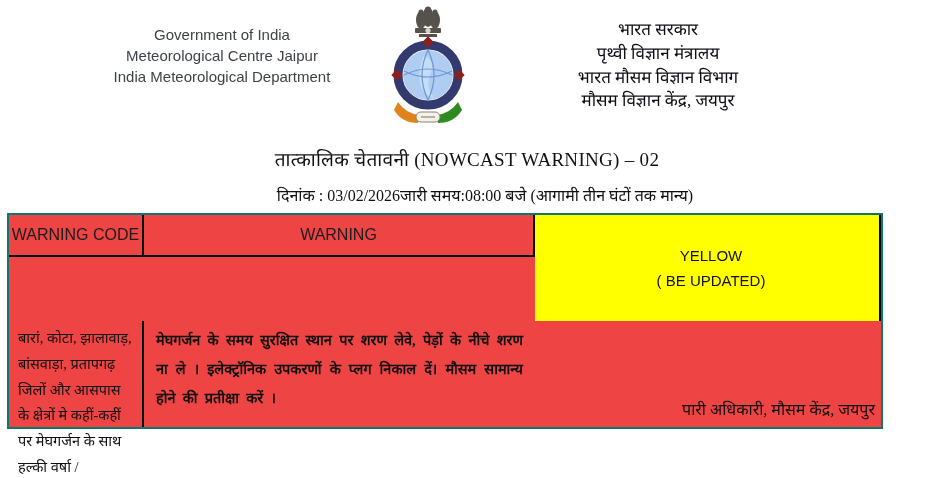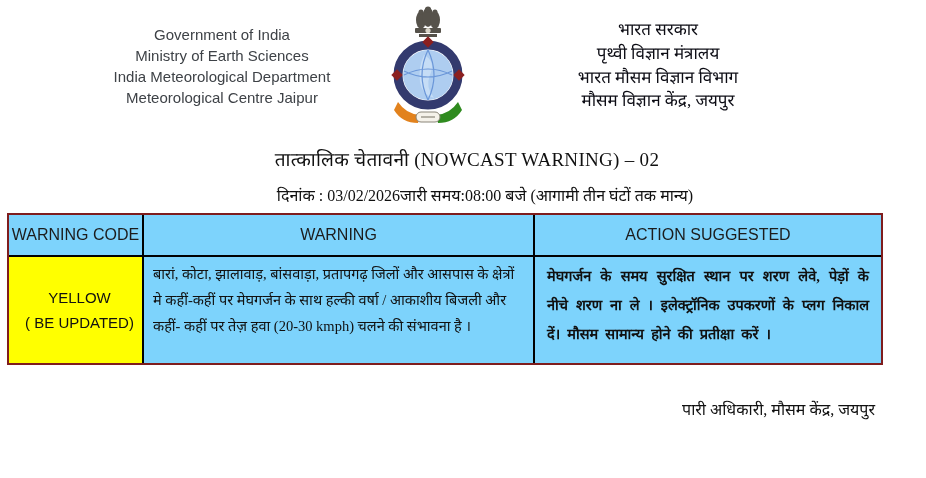--- a/index.html
+++ b/index.html
@@ -13,22 +13,22 @@
        font-family:"Liberation Serif",serif;font-size:17px;line-height:1.4;color:#0c0c14;}
   .logo{position:absolute;left:388px;top:5px;width:80px;height:122px;}
 
   
   .title{position:absolute;top:146px;left:4px;width:926px;text-align:center;
        font-size:19px;letter-spacing:.3px;color:#101010;}
   .meta-row{position:absolute;top:184px;left:65px;right:21px;display:flex;
        justify-content:center;font-size:16px;color:#101010;}
 
   
-  .wtable{position:absolute;top:213px;left:7px;width:876px;border:2px solid #7f1d1d;
-       display:grid;grid-template-columns:135px 391px 346px;background:#7dd3fc;box-sizing:border-box;}
+  .wtable{position:absolute;top:213px;left:7px;width:876px;border:2px solid #0f766e;
+       display:grid;grid-template-columns:135px 391px 346px;background:#ef4444;box-sizing:border-box;}
   .cell{box-sizing:border-box;}
   .cell.c1,.cell.c2{border-right:2px solid #000;}
   .cell.head{height:42px;border-bottom:2px solid #000;display:flex;align-items:center;
        justify-content:center;font-family:"Liberation Sans",sans-serif;font-size:16px;color:#1c1c1c;}
   .cell.body{height:106px;}
   .code-cell{background:#FFFF00;display:flex;flex-direction:column;align-items:center;
        justify-content:center;font-family:"Liberation Sans",sans-serif;font-size:15px;
        color:#111;gap:8px;padding-left:8px;}
   .warn-cell{padding:5px 9px 0 9px;font-size:14.5px;line-height:1.78;color:#101010;}
   .action-cell{padding:5px 12px 0 12px;font-size:14.5px;line-height:2.0;color:#101010;
@@ -39,23 +39,22 @@
   .footer-note a{color:#14143c;text-decoration:underline;cursor:pointer;}
   .signature{position:absolute;top:398px;right:51px;font-size:16px;color:#101010;}
 </style>
 </head>
 <body>
 
 <div class="doc">
 
   <div class="header-left">
     <div>Government of India</div>
-    <div>Ministry of Earth Sciences</div>
+    <div>Meteorological Centre Jaipur</div>
     <div>India Meteorological Department</div>
-    <div>Meteorological Centre Jaipur</div>
   </div>
 
   <div class="logo">
     <svg width="80" height="122" viewBox="0 0 80 122">
 
       <g fill="#56524b">
         <ellipse cx="33" cy="15" rx="5" ry="9"></ellipse>
         <ellipse cx="40" cy="12" rx="5.5" ry="10"></ellipse>
         <ellipse cx="47" cy="15" rx="5" ry="9"></ellipse>
         <circle cx="33" cy="7" r="2.5"></circle>
@@ -96,21 +95,20 @@
   <div class="title">तात्कालिक चेतावनी (NOWCAST WARNING) – 02</div>
 
   <div class="meta-row">
     <span>दिनांक : 03/02/2026</span>
     <span>जारी समय:08:00 बजे (आगामी तीन घंटों तक मान्य)</span>
   </div>
 
   <div class="wtable">
     <div class="cell c1 head">WARNING CODE</div>
     <div class="cell c2 head">WARNING</div>
-    <div class="cell c3 head">ACTION SUGGESTED</div>
 
     <div class="cell c1 body code-cell">
       <div>YELLOW</div>
       <div>( BE UPDATED)</div>
     </div>
     <div class="cell c2 body warn-cell">बारां,  कोटा, झालावाड़, बांसवाड़ा, प्रतापगढ़ जिलों और आसपास के क्षेत्रों मे कहीं-कहीं  पर मेघगर्जन के साथ हल्की वर्षा / आकाशीय बिजली और कहीं- कहीं पर तेज़ हवा (20-30 kmph) चलने की संभावना है ।</div>
     <div class="cell c3 body action-cell">मेघगर्जन के समय सुरक्षित स्थान पर शरण लेवे, पेड़ों के नीचे शरण ना ले । इलेक्ट्रॉनिक उपकरणों के प्लग निकाल दें। मौसम सामान्य होने की प्रतीक्षा करें ।</div>
   </div>
 
 

